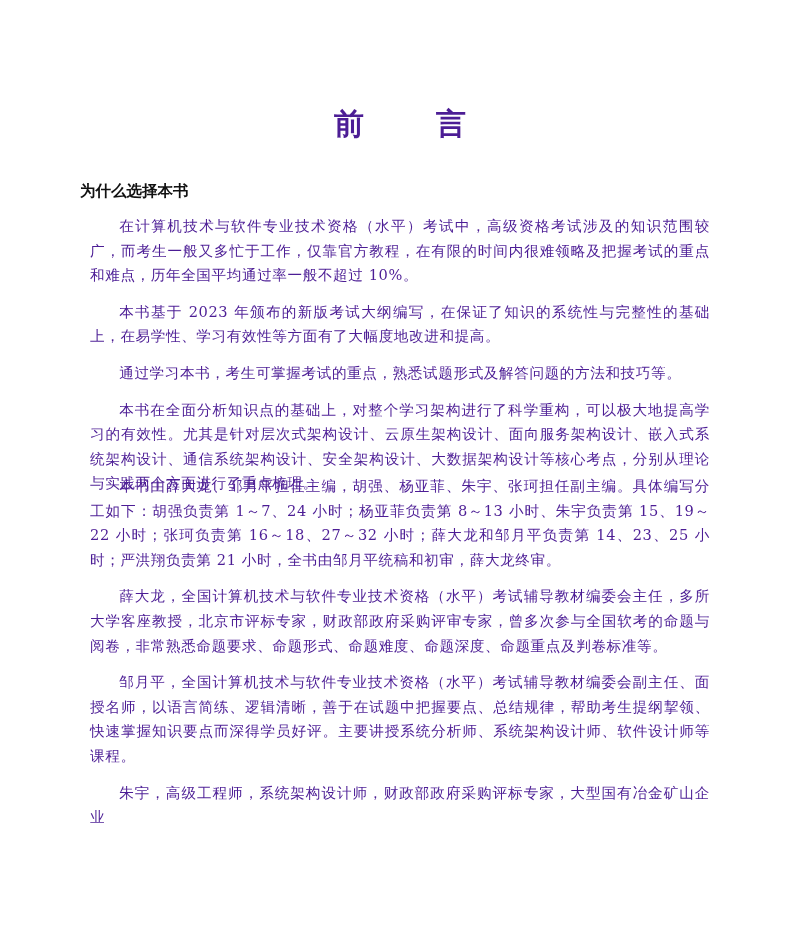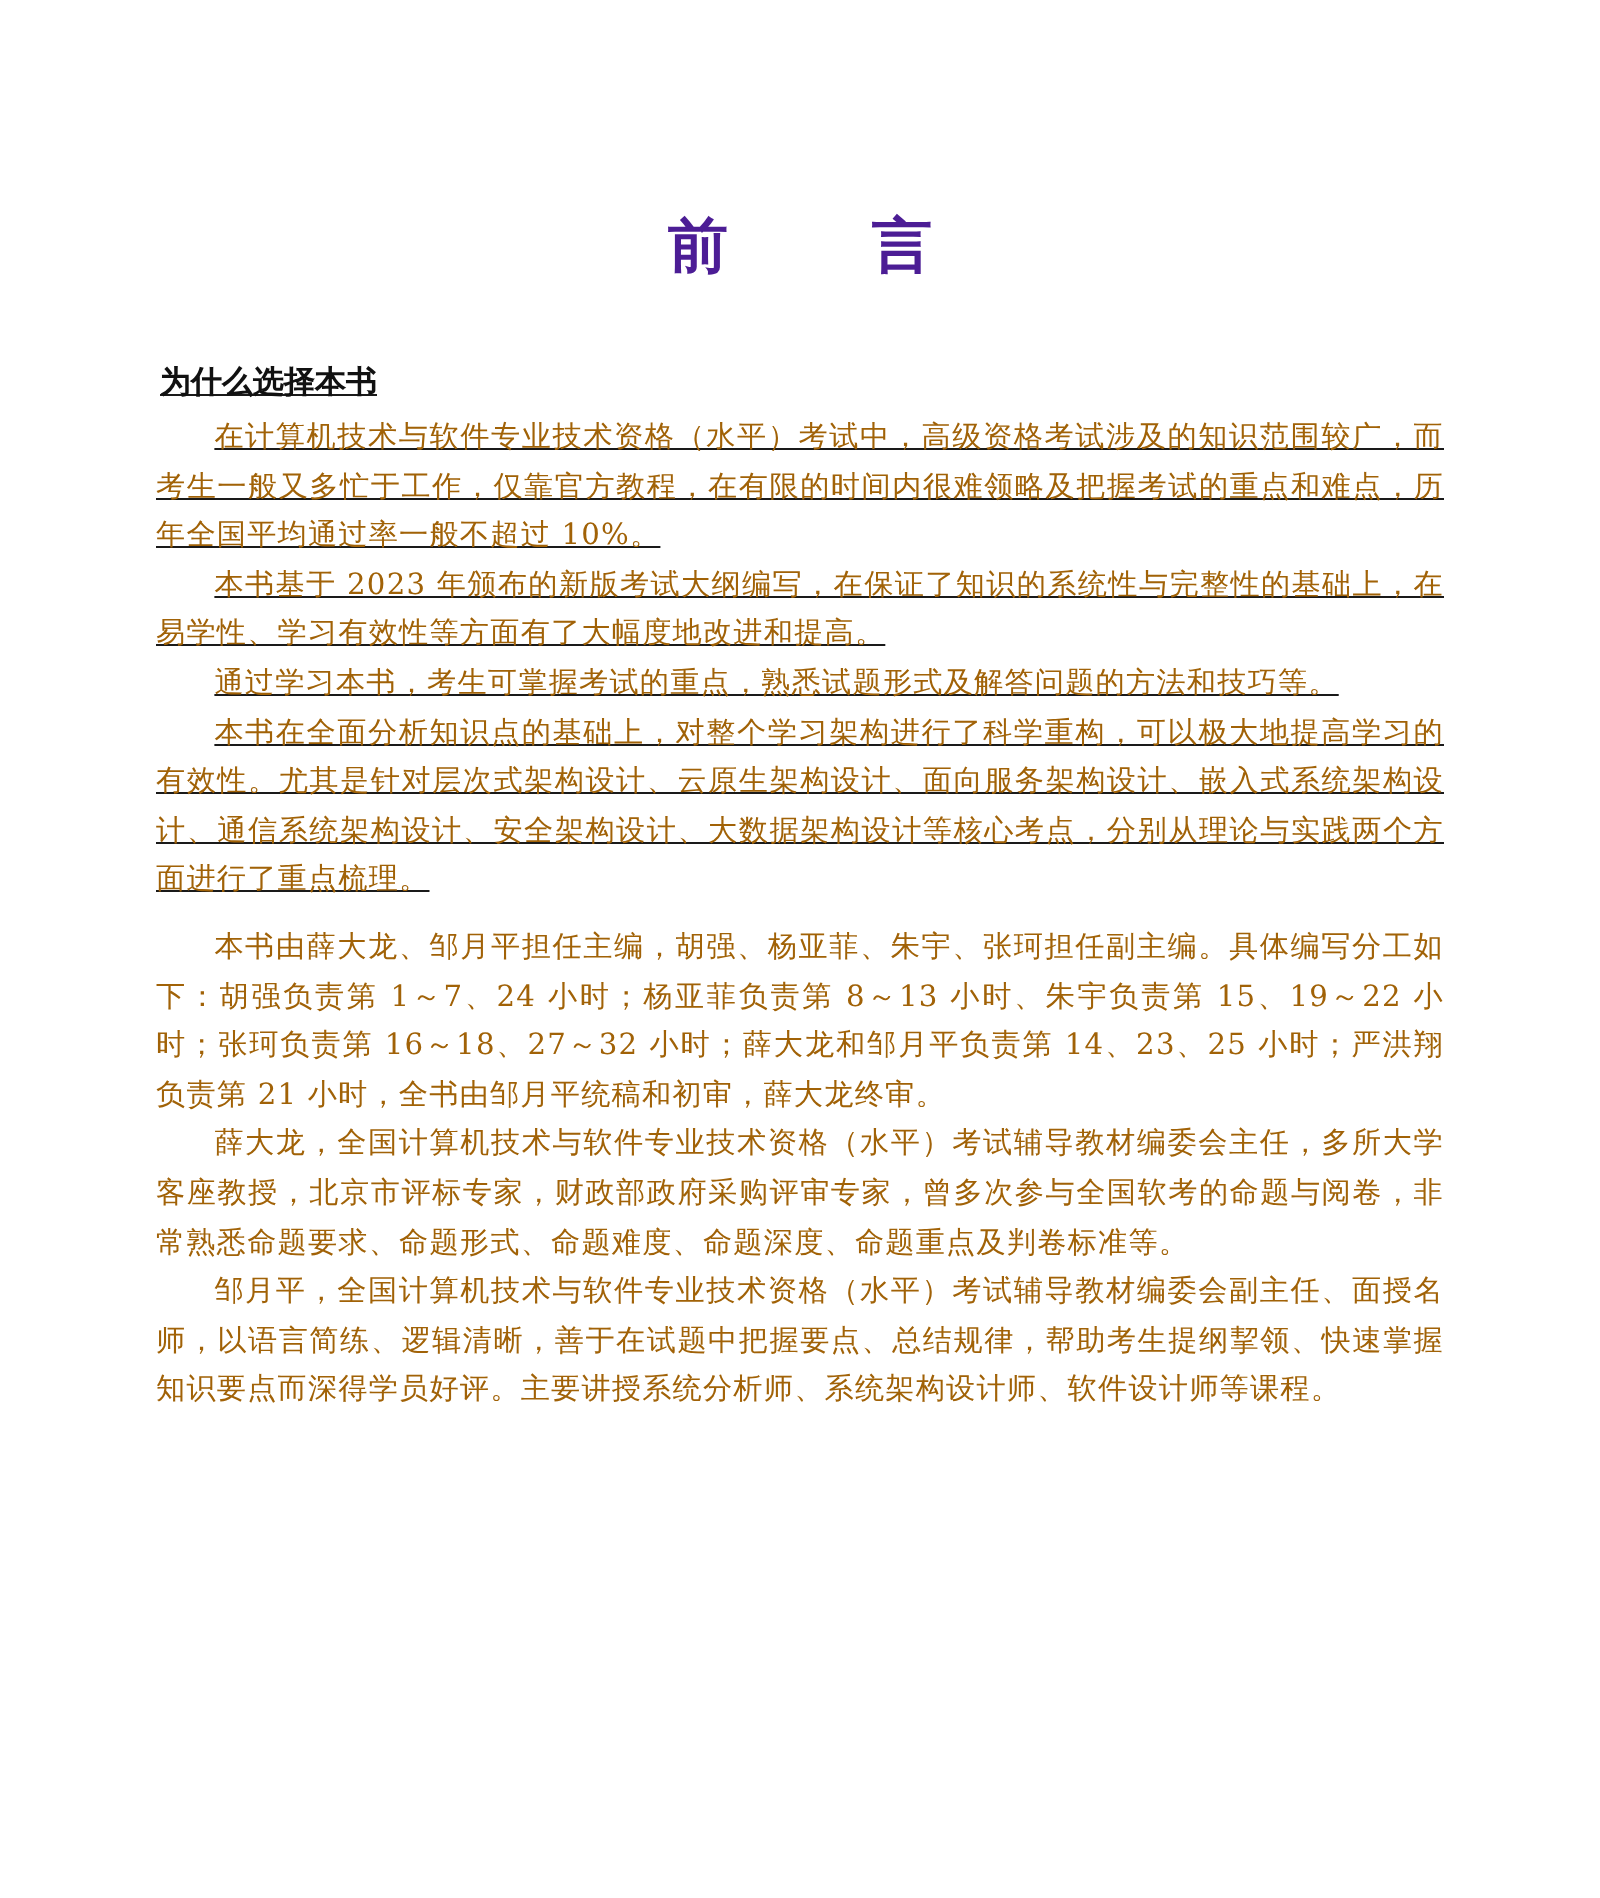--- a/index.html
+++ b/index.html
@@ -43,25 +43,25 @@
       line-height: 22px;
       color: #111;
       margin: 0 0 5px 0;
       padding-left: 2px;
     }
     .para {
       font-size: 14.6px;
       line-height: 24.6px;
       text-indent: 2em;
       text-align: justify;
-      margin: 0;
-      color: #a16207;
+      margin: 12px;
+      color: #4c1d95;
       letter-spacing: 0.6px;
     }
-    #sec1 { top: 180px; text-decoration: underline; }
+    #sec1 { top: 180px; }
     #sec2 { top: 462px; }
   </style>
 </head>
 <body>
 
 <div class="page">
 
   <h1 class="title">
     <span>前</span><span class="gap"></span><span>言</span>
   </h1>
@@ -71,15 +71,16 @@
     <p class="para">在计算机技术与软件专业技术资格（水平）考试中，高级资格考试涉及的知识范围较广，而考生一般又多忙于工作，仅靠官方教程，在有限的时间内很难领略及把握考试的重点和难点，历年全国平均通过率一般不超过 10%。</p>
     <p class="para">本书基于 2023 年颁布的新版考试大纲编写，在保证了知识的系统性与完整性的基础上，在易学性、学习有效性等方面有了大幅度地改进和提高。</p>
     <p class="para">通过学习本书，考生可掌握考试的重点，熟悉试题形式及解答问题的方法和技巧等。</p>
     <p class="para">本书在全面分析知识点的基础上，对整个学习架构进行了科学重构，可以极大地提高学习的有效性。尤其是针对层次式架构设计、云原生架构设计、面向服务架构设计、嵌入式系统架构设计、通信系统架构设计、安全架构设计、大数据架构设计等核心考点，分别从理论与实践两个方面进行了重点梳理。</p>
   </div>
 
   <div class="section" id="sec2">
     <p class="para">本书由薛大龙、邹月平担任主编，胡强、杨亚菲、朱宇、张珂担任副主编。具体编写分工如下：胡强负责第 1～7、24 小时；杨亚菲负责第 8～13 小时、朱宇负责第 15、19～22 小时；张珂负责第 16～18、27～32 小时；薛大龙和邹月平负责第 14、23、25 小时；严洪翔负责第 21 小时，全书由邹月平统稿和初审，薛大龙终审。</p>
     <p class="para">薛大龙，全国计算机技术与软件专业技术资格（水平）考试辅导教材编委会主任，多所大学客座教授，北京市评标专家，财政部政府采购评审专家，曾多次参与全国软考的命题与阅卷，非常熟悉命题要求、命题形式、命题难度、命题深度、命题重点及判卷标准等。</p>
     <p class="para">邹月平，全国计算机技术与软件专业技术资格（水平）考试辅导教材编委会副主任、面授名师，以语言简练、逻辑清晰，善于在试题中把握要点、总结规律，帮助考生提纲挈领、快速掌握知识要点而深得学员好评。主要讲授系统分析师、系统架构设计师、软件设计师等课程。</p>
+    <p class="para">朱宇，高级工程师，系统架构设计师，财政部政府采购评标专家，大型国有冶金矿山企业</p>
   </div>
 
 </div>
 
 </body></html>

